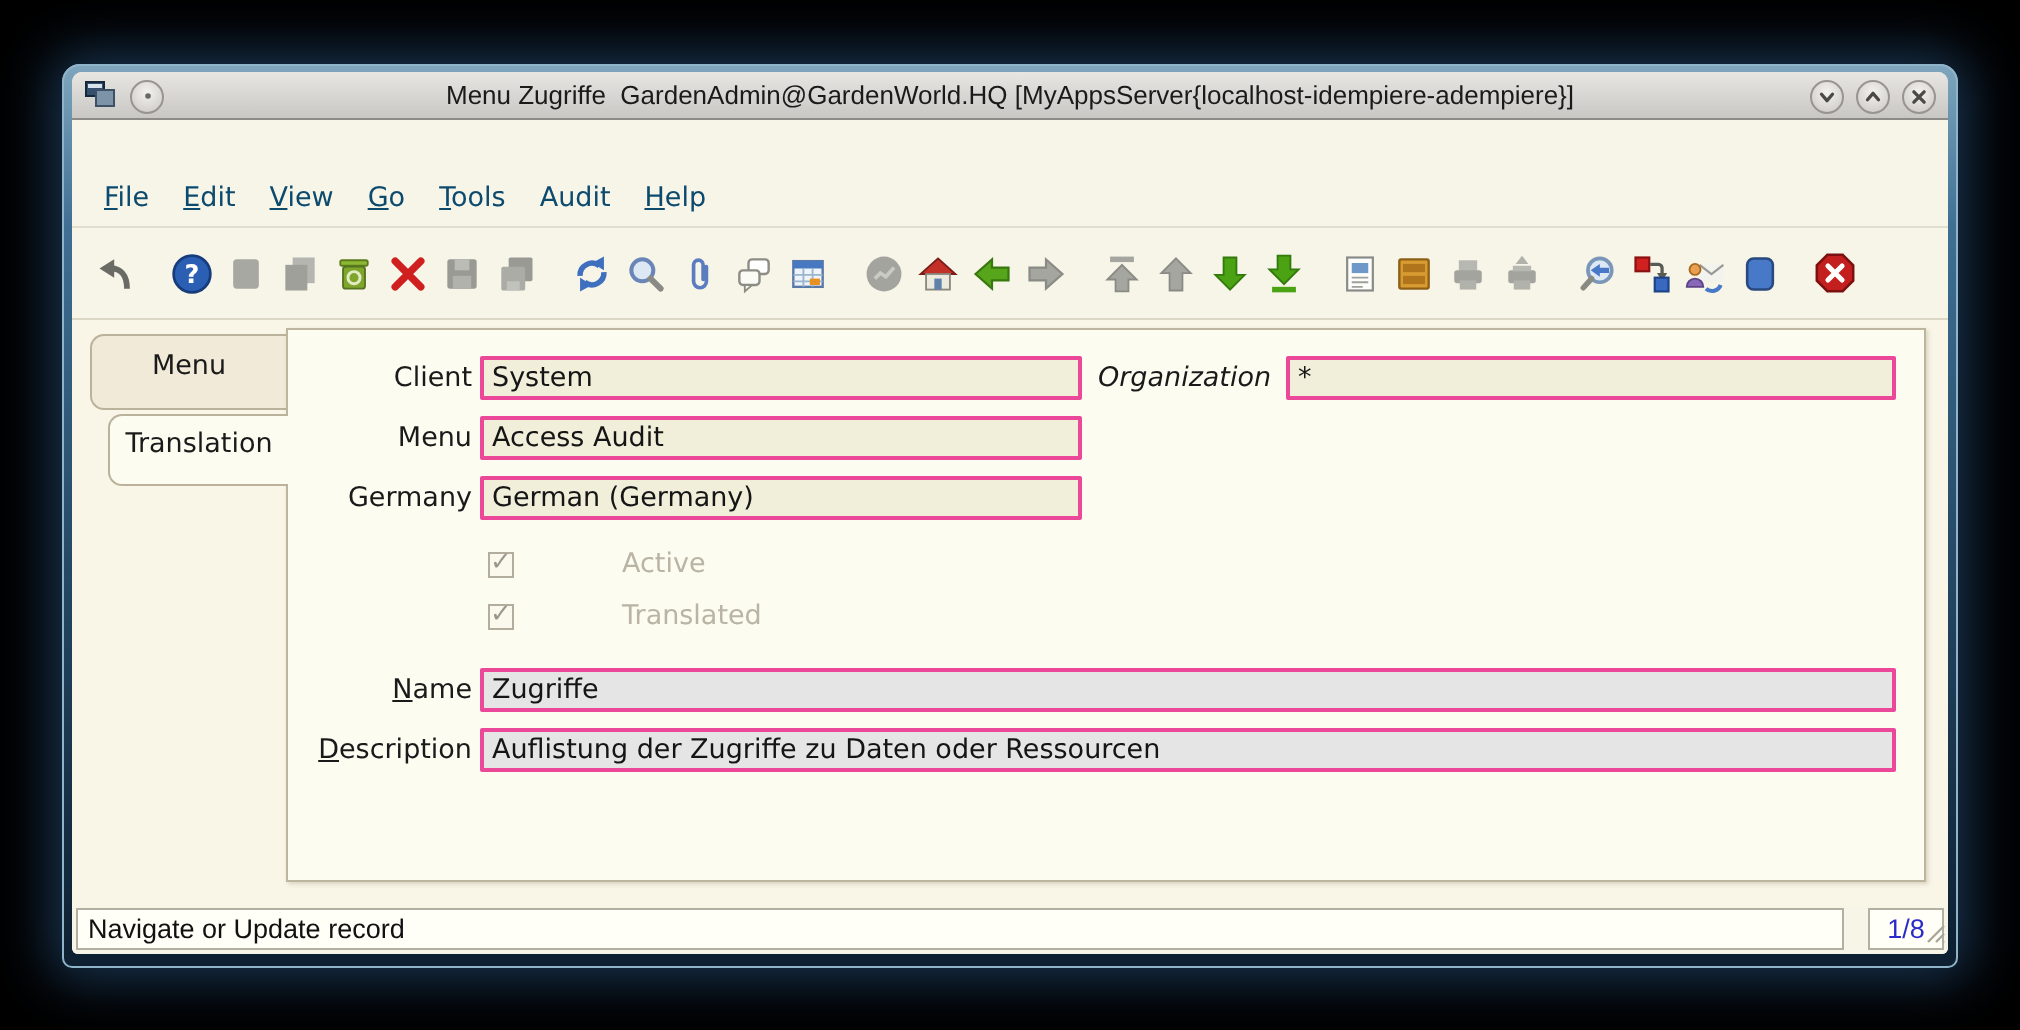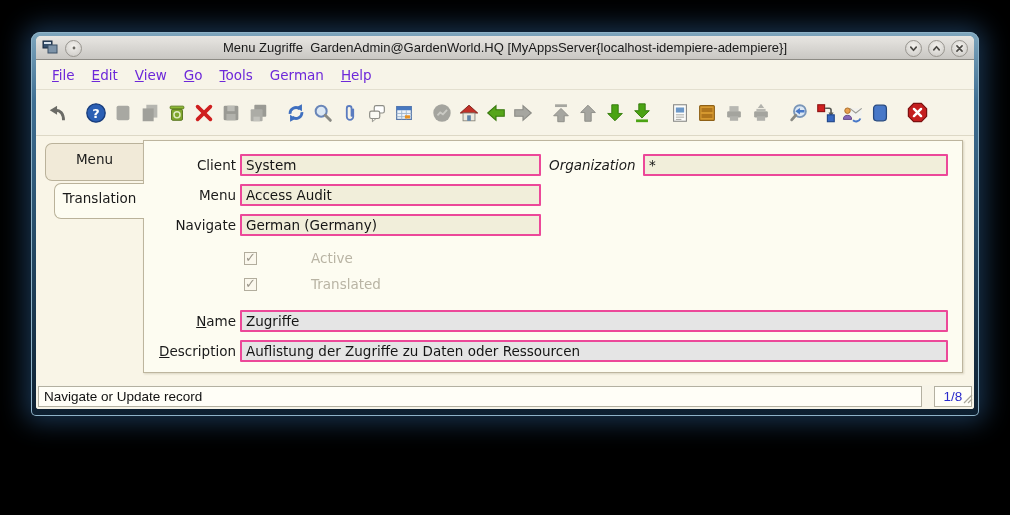--- a/index.html
+++ b/index.html
@@ -1,20 +1,20 @@
 <!DOCTYPE html>
 <html><head>
 <meta charset="utf-8">
 <style>
   * { margin:0; padding:0; box-sizing:border-box; }
   html,body { width:1010px; height:515px; background:#000; overflow:hidden;
               font-family:"DejaVu Sans", sans-serif; }
 
   
-  .frame { position:absolute; left:31px; top:32px; width:948px; height:384px;
+  .frame { position:absolute; left:31px; top:32px; width:948px; height:452px;
            border-radius:9px 9px 5px 5px;
            background:linear-gradient(180deg,#7fa6bd 0%,#3f6f93 18%,#22445f 60%,#0d1f30 100%);
            box-shadow:0 0 26px 6px rgba(45,95,145,.55), inset 0 0 0 1px #8fb3c8;
            padding:4px 5px 7px 5px; }
   .win { width:100%; height:100%; background:#f7f4e8; border-radius:5px 5px 3px 3px;
          overflow:hidden; display:flex; flex-direction:column; position:relative; }
 
   
   .titlebar { height:24px; flex:0 0 24px; background:linear-gradient(#e8e6e2,#c9c7c3);
               border-bottom:1px solid #8d8b85; position:relative;
@@ -22,22 +22,22 @@
   .title-text { font-family:"Liberation Sans", sans-serif; font-size:13px; color:#1a1a1a;
                 white-space:pre; }
   .tb-left { position:absolute; left:6px; top:0; height:24px; display:flex; align-items:center; gap:7px; }
   .tb-right { position:absolute; right:6px; top:0; height:24px; display:flex; align-items:center; gap:6px; }
   .wbtn { width:17px; height:17px; border-radius:50%;
           background:radial-gradient(circle at 50% 35%,#f4f2ee,#c9c7c3);
           border:1px solid #98958f; display:flex; align-items:center; justify-content:center; }
 
   
   .menubar { height:30px; flex:0 0 30px; background:#f7f4e8; display:flex; align-items:center;
-             gap:17px; padding-left:16px; font-size:13.5px; color:#6d28d9;
-             border-bottom:1px solid #e3dfcf; }
+             gap:17px; padding-left:16px; font-size:13.5px; color:#0c4a6e;
+             border-bottom:1px solid #e3dfcf;margin-top:24px; }
   .menu-item { cursor:default; }
 
   
   .toolbar { height:46px; flex:0 0 46px; background:#f7f4e8; display:flex; align-items:center;
              padding:0 8px; border-bottom:1px solid #ddd8c6; }
   .tbtn { width:27px; height:27px; display:flex; align-items:center; justify-content:center;
           border-radius:3px; flex:0 0 27px; }
   .tsep { width:11px; flex:0 0 11px; }
   .tbtn svg { display:block; }
 
@@ -125,21 +125,21 @@
         </span>
       </div>
     </div>
 
     <div class="menubar">
       <span class="menu-item"><span></span><u>F</u><span>ile</span></span>
       <span class="menu-item"><span></span><u>E</u><span>dit</span></span>
       <span class="menu-item"><span></span><u>V</u><span>iew</span></span>
       <span class="menu-item"><span></span><u>G</u><span>o</span></span>
       <span class="menu-item"><span></span><u>T</u><span>ools</span></span>
-      <span class="menu-item"><span>German</span><u></u><span></span></span>
+      <span class="menu-item"><span>Audit</span><u></u><span></span></span>
       <span class="menu-item"><span></span><u>H</u><span>elp</span></span>
     </div>
 
     <div class="toolbar">
       <span class="tbtn">
           <svg width="22" height="22" viewBox="0 0 24 24">
             <path d="M18 20 C18 12 14 9 9.5 9" fill="none" stroke="#6b6b66" stroke-width="3.2"></path>
             <polygon points="3,9 11,4 11,14" fill="#6b6b66"></polygon>
           </svg>
         </span>
@@ -354,21 +354,21 @@
           <span class="flabel-org">Organization</span>
           <input class="fld grow" readonly="" value="*" style="">
         </div>
 
         <div class="frow">
           <span class="flabel">Menu</span>
           <input class="fld w300" readonly="" value="Access Audit" style="">
         </div>
 
         <div class="frow">
-          <span class="flabel">Navigate</span>
+          <span class="flabel">Germany</span>
           <input class="fld w300" readonly="" value="German (Germany)" style="">
         </div>
 
         <div style="height:6px"></div>
 
         <div class="cbrow">
           <span class="cbbox" data-checked="true"></span>
           <span class="cblabel">Active</span>
         </div>
 

